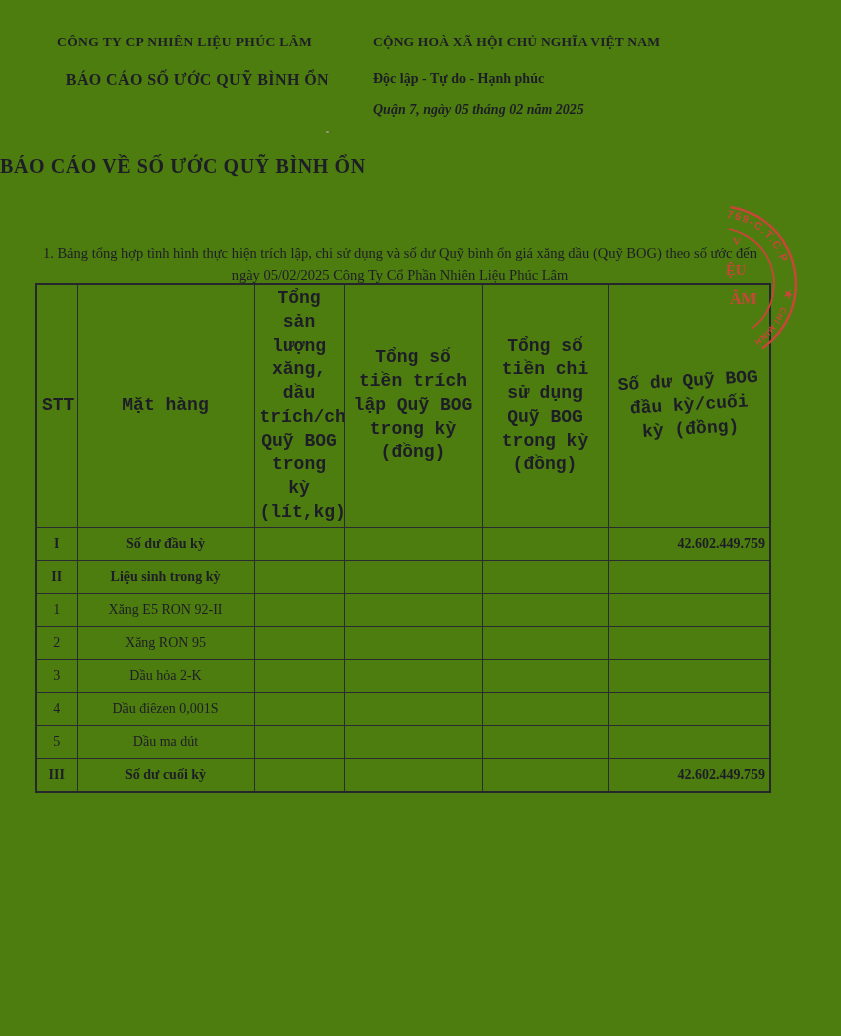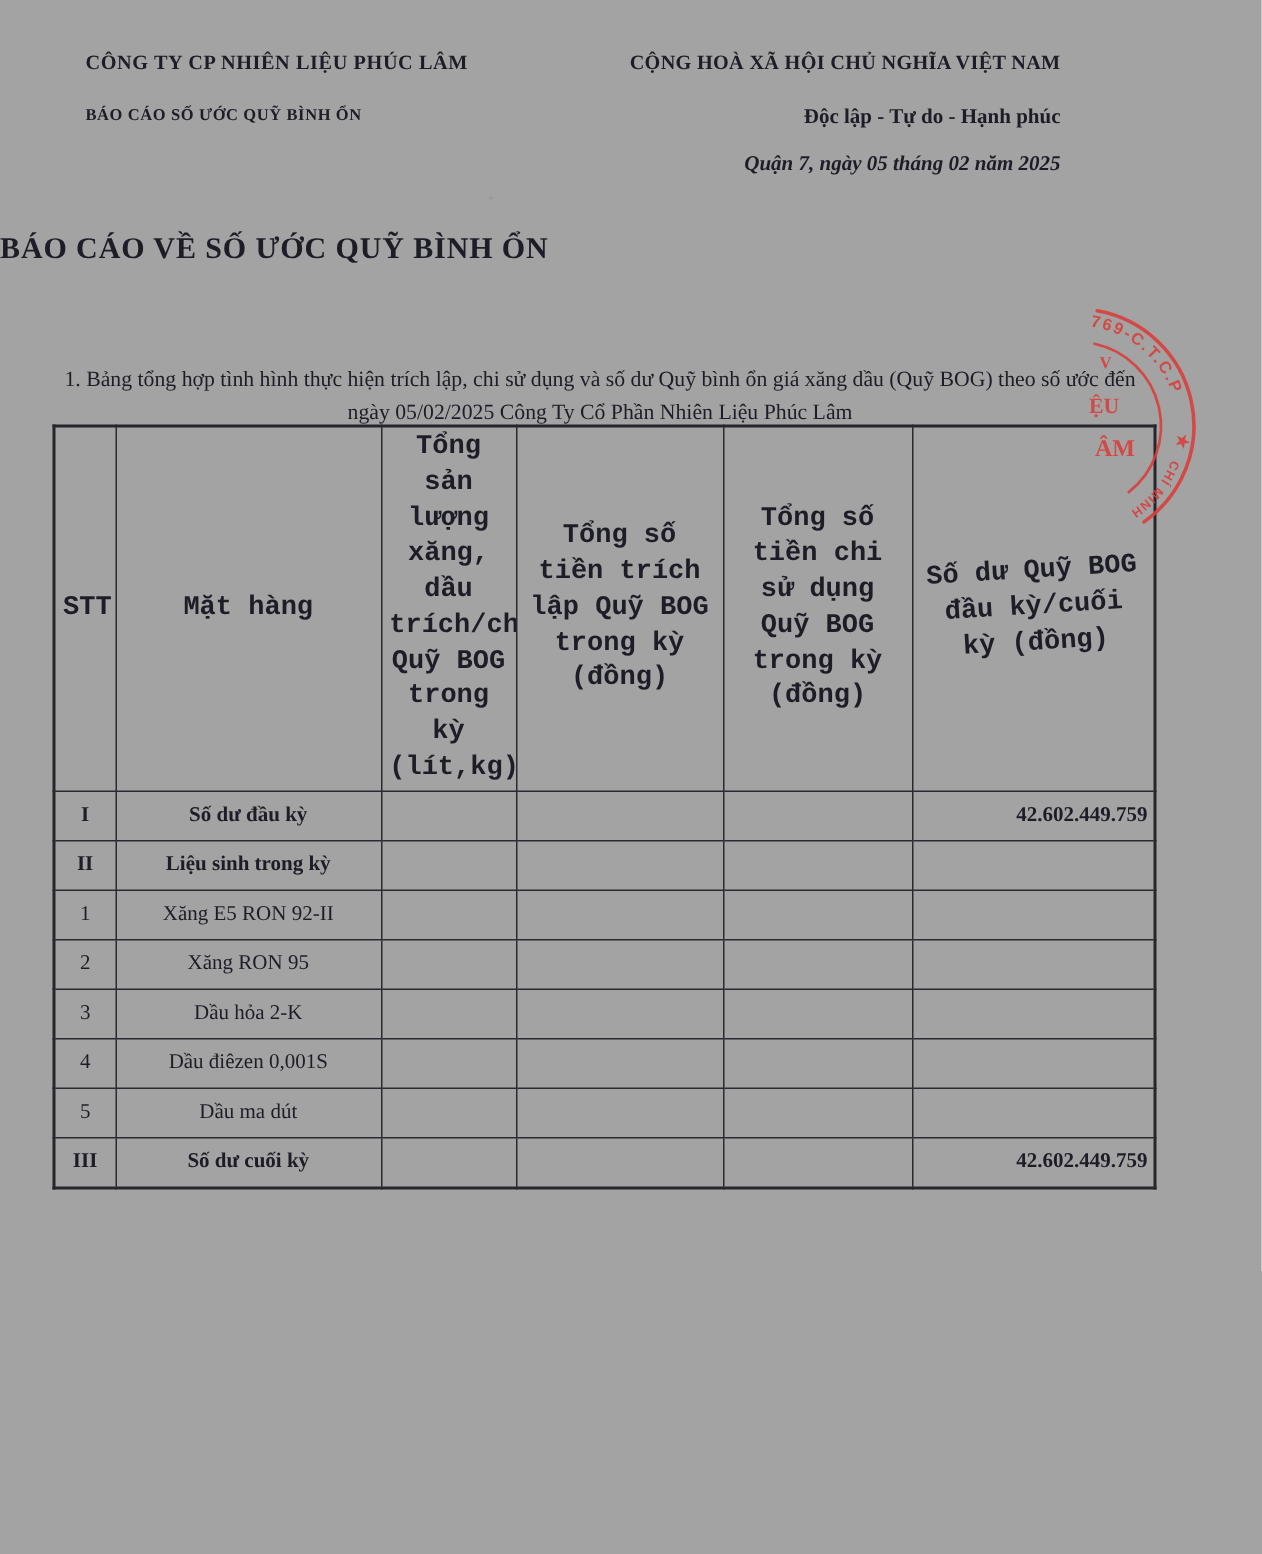--- a/index.html
+++ b/index.html
@@ -1,29 +1,29 @@
 <!DOCTYPE html>
 <html lang="vi"><head>
 <meta charset="utf-8">
 <style>
   html,body{margin:0;padding:0;background:#e8e8e8;}
   .page{
     position:relative;
     width:841px;height:1036px;
     margin:0 auto;
-    background:#a3a3a3;
+    background:#4d7c0f;
     overflow:hidden;
     font-family:"Liberation Serif","DejaVu Serif",serif;
     color:#1d1d27;
   }
   
   .hdr-left{position:absolute;left:57px;top:34px;width:272px;}
   .hdr-left .l1{font-size:13.5px;font-weight:bold;letter-spacing:.4px;white-space:nowrap;}
-  .hdr-left .l2{font-size:11px;font-weight:bold;letter-spacing:.4px;text-align:left;margin-top:21px;white-space:nowrap;}
-  .hdr-right{position:absolute;left:387px;top:34px;width:320px;text-align:right;}
+  .hdr-left .l2{font-size:16px;font-weight:bold;letter-spacing:.4px;text-align:right;margin-top:21px;white-space:nowrap;}
+  .hdr-right{position:absolute;left:373px;top:34px;width:320px;text-align:left;}
   .hdr-right .l1{font-size:13.5px;font-weight:bold;letter-spacing:.2px;white-space:nowrap;}
   .hdr-right .l2{font-size:14px;font-weight:bold;margin-top:21px;white-space:nowrap;}
   .hdr-right .l3{font-size:14px;font-weight:bold;font-style:italic;margin-top:15px;white-space:nowrap;}
   .doc-title{
     position:absolute;left:0;top:155px;width:819px;
     font-size:20px;font-weight:bold;letter-spacing:.6px;
   }
   .intro{
     position:absolute;left:38px;top:242px;width:724px;
     font-size:14.5px;line-height:22px;text-align:center;

